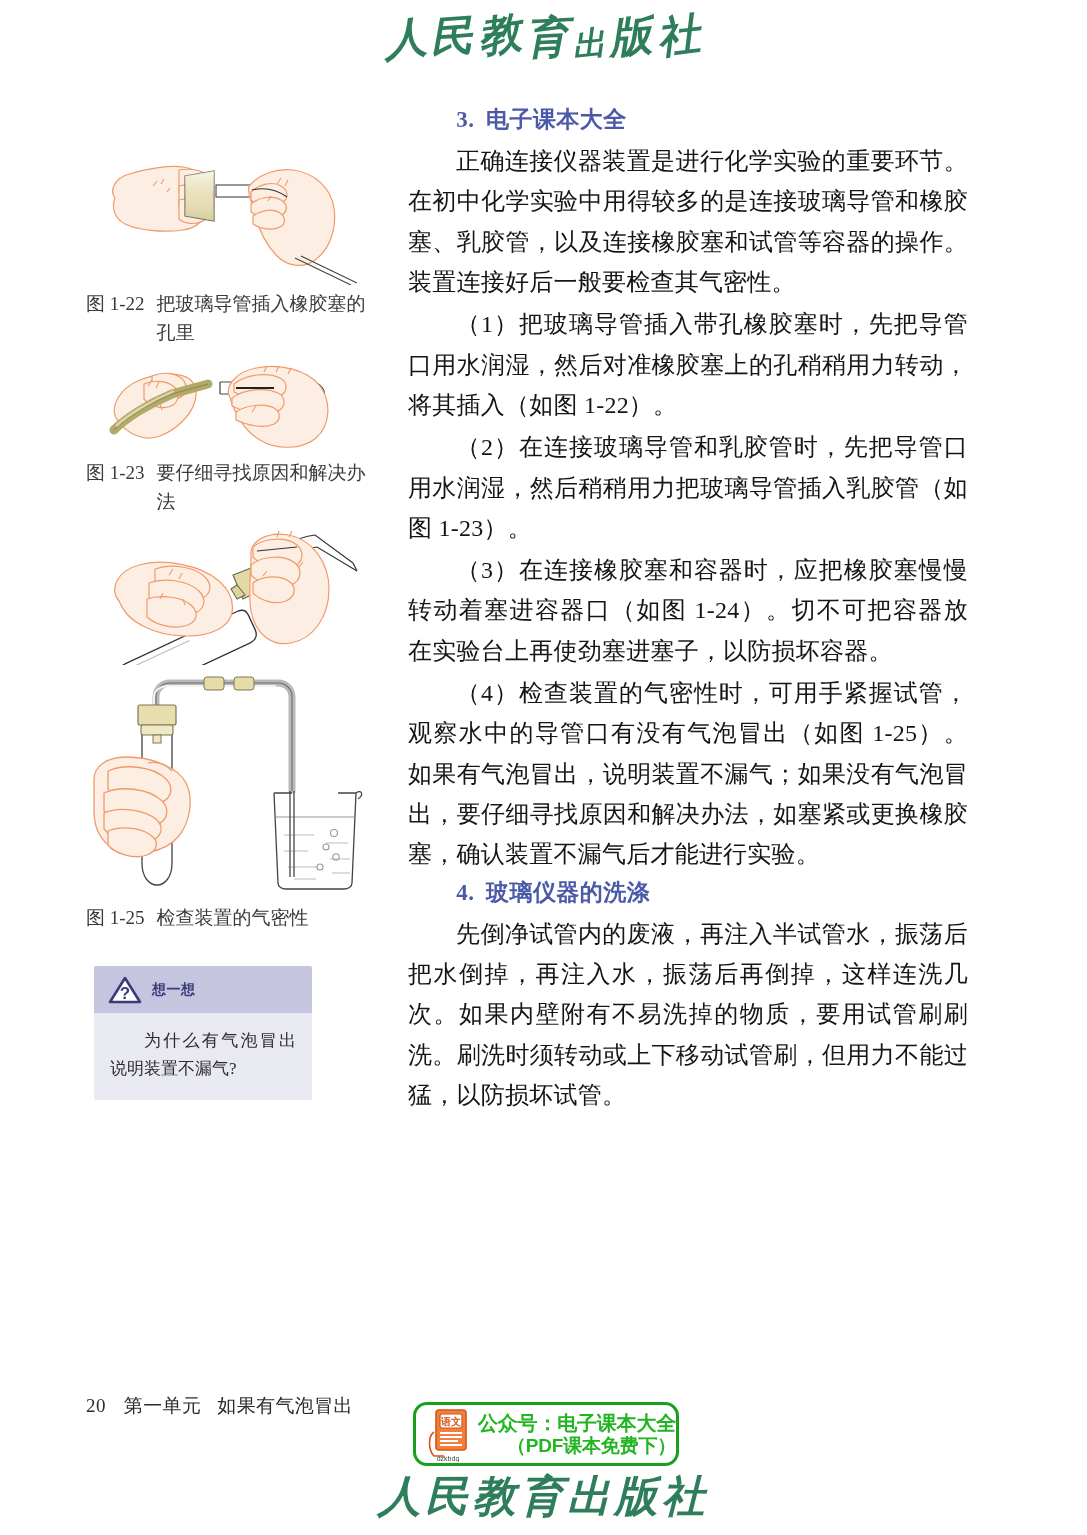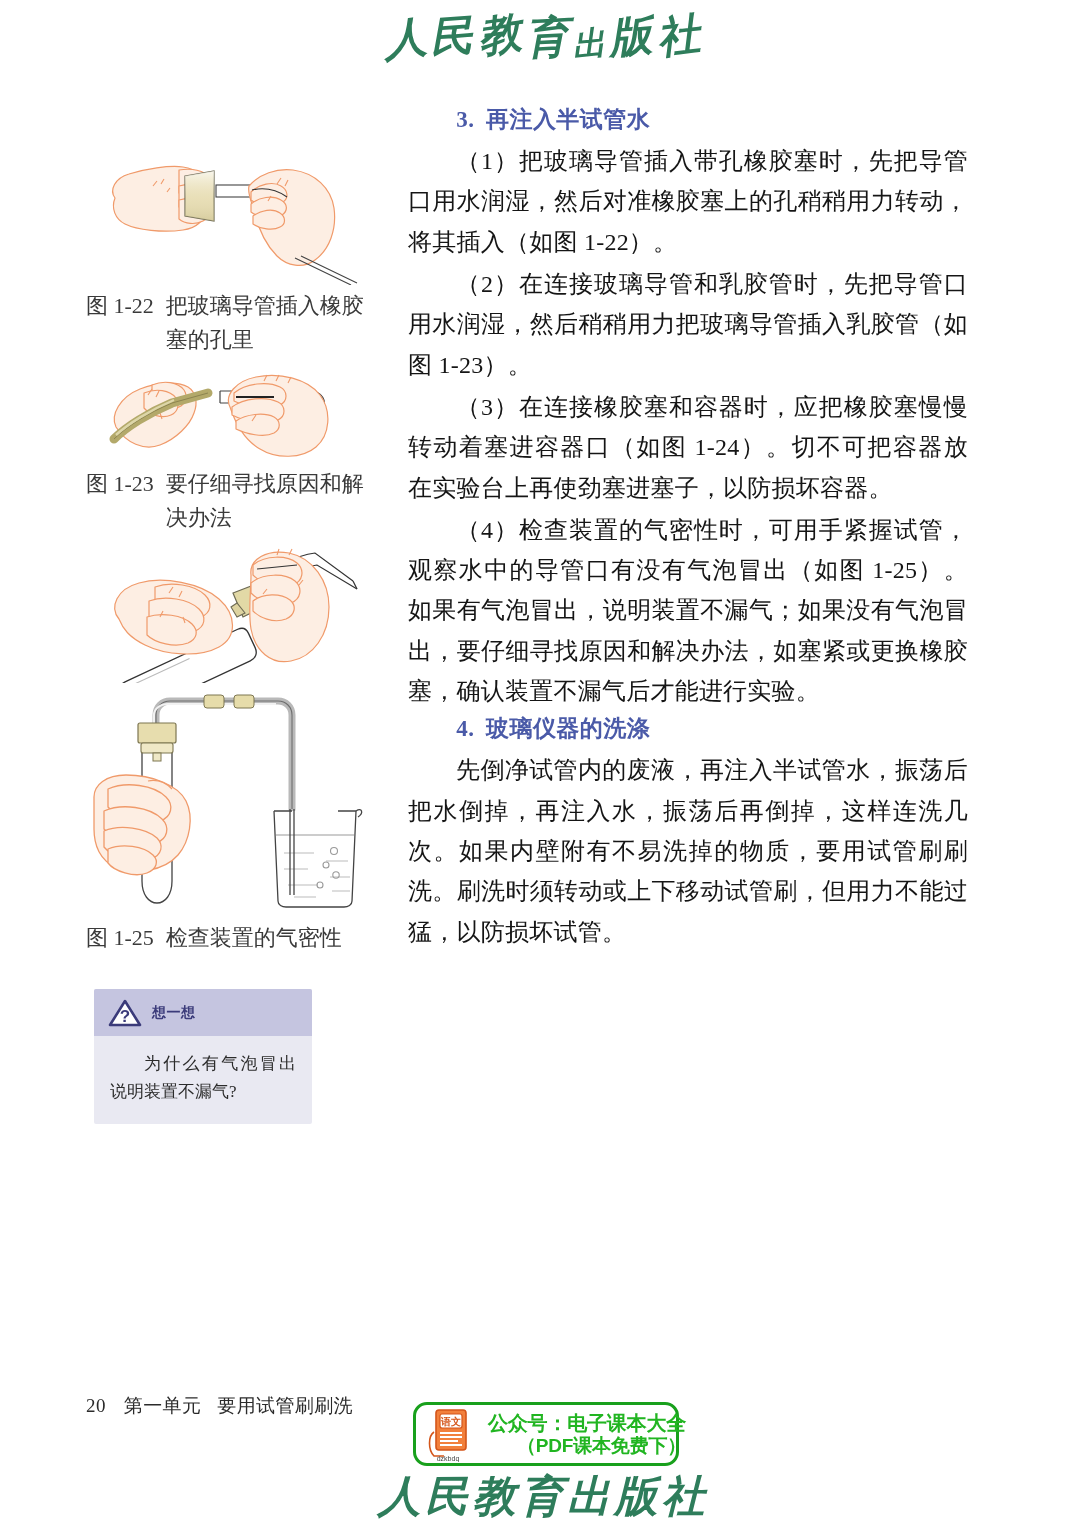--- a/index.html
+++ b/index.html
@@ -60,21 +60,21 @@
     width: 560px;
   }
 
   
   .figure { margin-bottom: 6px; }
   .fig-art {
     display: block;
     margin: 0 auto;
   }
   .fig-caption {
-    font-size: 22px;
+    font-size: 19px;
     line-height: 1.55;
     color: #3a3a3a;
     font-family: "Liberation Serif", "DejaVu Serif", serif;
     display: flex;
     gap: 12px;
     margin-top: 4px;
   }
   .fig-caption .fig-num { flex: 0 0 auto; white-space: nowrap; }
   .fig-caption .fig-text { flex: 1 1 auto; }
 
@@ -155,21 +155,21 @@
     top: 1402px;
     width: 266px;
     height: 64px;
     border: 3px solid #18a01c;
     border-radius: 14px;
     background: #ffffff;
     display: flex;
     align-items: center;
     box-sizing: border-box;
     padding: 0 6px 0 8px;
-    gap: 16px;
+    gap: 6px;
   }
   .promo-icon { flex: 0 0 auto; }
   .promo-lines {
     flex: 1 1 auto;
     text-align: right;
     font-family: "Liberation Sans", "DejaVu Sans", sans-serif;
     font-weight: bold;
     color: #21b521;
     line-height: 1.12;
   }
@@ -353,36 +353,37 @@
       <span class="think-title">想一想</span>
     </div>
     <div class="think-body">为什么有气泡冒出说明装置不漏气?</div>
   </div>
 
 </div>
 
 <div class="right-col">
 
   <h2 class="section-head">
-    <span class="num">3.</span><span>再注入半试管水</span>
+    <span class="num">3.</span><span>电子课本大全</span>
   </h2>
+  <p class="body-text">正确连接仪器装置是进行化学实验的重要环节。在初中化学实验中用得较多的是连接玻璃导管和橡胶塞、乳胶管，以及连接橡胶塞和试管等容器的操作。装置连接好后一般要检查其气密性。</p>
   <p class="body-text">（1）把玻璃导管插入带孔橡胶塞时，先把导管口用水润湿，然后对准橡胶塞上的孔稍稍用力转动，将其插入（如图 1-22）。</p>
   <p class="body-text">（2）在连接玻璃导管和乳胶管时，先把导管口用水润湿，然后稍稍用力把玻璃导管插入乳胶管（如图 1-23）。</p>
   <p class="body-text">（3）在连接橡胶塞和容器时，应把橡胶塞慢慢转动着塞进容器口（如图 1-24）。切不可把容器放在实验台上再使劲塞进塞子，以防损坏容器。</p>
   <p class="body-text">（4）检查装置的气密性时，可用手紧握试管，观察水中的导管口有没有气泡冒出（如图 1-25）。如果有气泡冒出，说明装置不漏气；如果没有气泡冒出，要仔细寻找原因和解决办法，如塞紧或更换橡胶塞，确认装置不漏气后才能进行实验。</p>
 
   <h2 class="section-head">
     <span class="num">4.</span><span>玻璃仪器的洗涤</span>
   </h2>
   <p class="body-text">先倒净试管内的废液，再注入半试管水，振荡后把水倒掉，再注入水，振荡后再倒掉，这样连洗几次。如果内壁附有不易洗掉的物质，要用试管刷刷洗。刷洗时须转动或上下移动试管刷，但用力不能过猛，以防损坏试管。</p>
 
 </div>
 
 <div class="footer-pageinfo">
-  <span class="pg-num">20</span><span class="unit">第一单元</span><span>要用试管刷刷洗</span>
+  <span class="pg-num">20</span><span class="unit">第一单元</span><span>如果有气泡冒出</span>
 </div>
 
 <div class="promo">
   <svg class="promo-icon" width="48" height="56" viewBox="0 0 48 56">
     <rect x="12" y="4" width="30" height="40" rx="3" fill="#f2803c" stroke="#d4551a" stroke-width="1.6"></rect>
     <rect x="16" y="8" width="22" height="14" rx="2" fill="#ffffff" stroke="#d4551a" stroke-width="1.2"></rect>
     <text x="27" y="19" text-anchor="middle" font-family="Liberation Sans, sans-serif" font-size="10" font-weight="bold" fill="#d4551a">语文</text>
     <path d="M16 27 L38 27 M16 31 L38 31 M16 35 L34 35 M16 39 L38 39" stroke="#ffffff" stroke-width="2"></path>
     <path d="M10 26 C4 30 4 44 10 50 L20 50" fill="none" stroke="#d4551a" stroke-width="1.6"></path>
     <text x="24" y="55" text-anchor="middle" font-family="Liberation Sans, sans-serif" font-size="7" fill="#444">dzkbdq</text>

